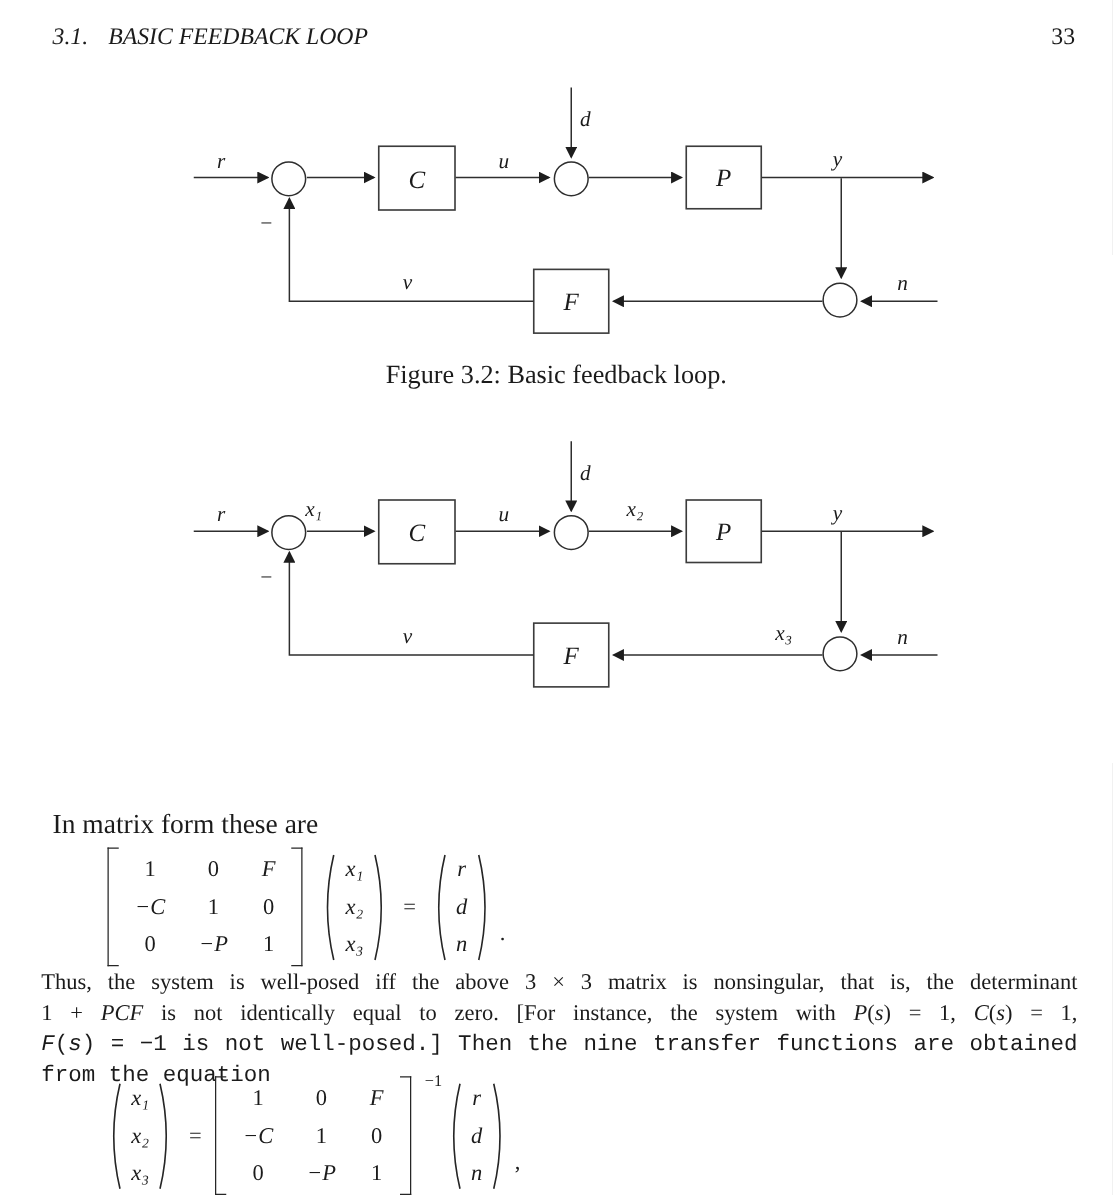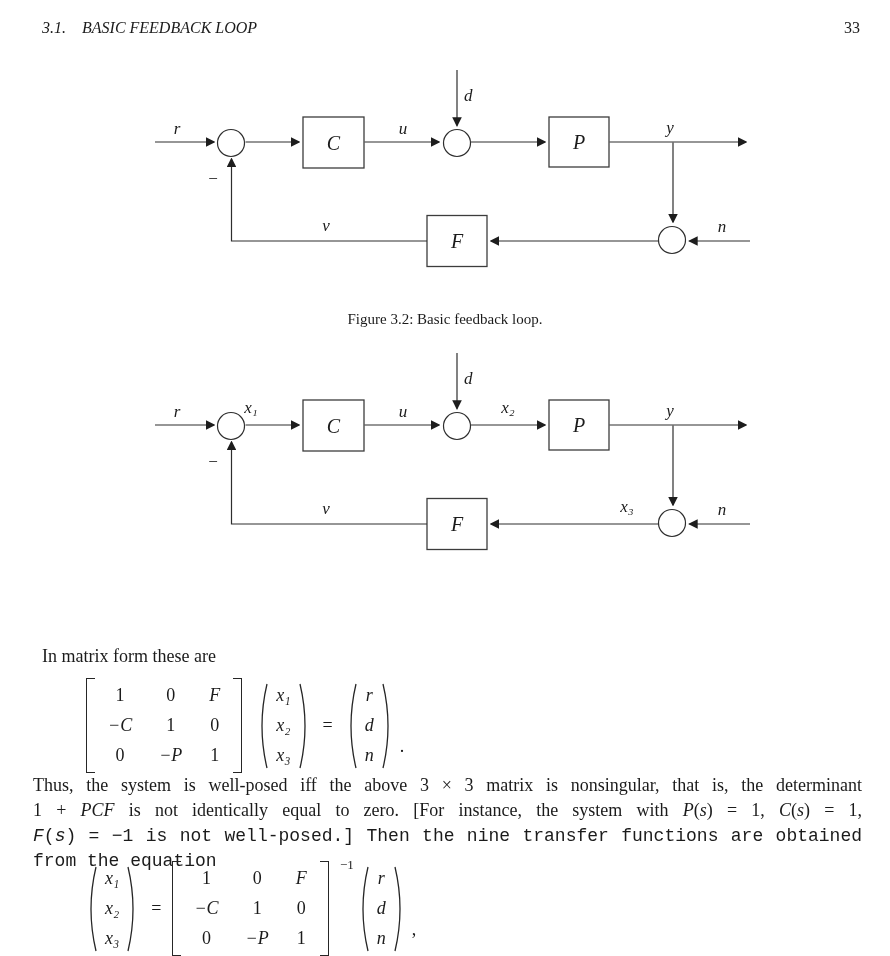--- a/index.html
+++ b/index.html
@@ -1,35 +1,35 @@
 <!DOCTYPE html>
 <html><head>
 <meta charset="utf-8">
 <style>
   html,body{margin:0;padding:0;background:#e8e8e8;}
   .page{position:relative;width:890px;height:956px;background:#ffffff;overflow:hidden;
         font-family:"Liberation Serif","DejaVu Serif",serif;color:#1b1b1b;}
   .it{font-style:italic;}
 
   
-  .hdr{position:absolute;top:19px;left:42px;right:30px;display:flex;font-size:16px;font-style:italic;justify-content:space-between;}
+  .hdr{position:absolute;top:19px;left:42px;right:30px;display:flex;font-size:19px;font-style:italic;justify-content:space-between;}
   .hdr .sec{margin-right:16px;}
   .hdr .pgnum{margin-left:auto;font-style:normal;}
 
   
   .fig{position:absolute;left:140px;width:620px;height:215px;}
   .fig line,.fig path.wire{stroke:#2e2e2e;stroke-width:1.2;fill:none;}
   .fig rect{fill:#ffffff;stroke:#3c3c3c;stroke-width:1.3;}
   .fig circle{fill:#ffffff;stroke:#2e2e2e;stroke-width:1.2;}
   .dlab{font-family:"Liberation Serif","DejaVu Serif",serif;font-style:italic;font-size:17px;fill:#1b1b1b;}
   .blab{font-family:"Liberation Serif","DejaVu Serif",serif;font-style:italic;font-size:20px;fill:#1b1b1b;}
-  .cap{position:absolute;left:0;width:100%;text-align:center;font-size:15px;margin-top:24px;}
-
-  
-  .intro{position:absolute;left:42px;top:646px;font-size:18px;}
+  .cap{position:absolute;left:0;width:100%;text-align:center;font-size:21px;}
+
+  
+  .intro{position:absolute;left:42px;top:646px;font-size:22px;}
   .para{position:absolute;left:33px;top:773px;width:829px;font-size:18px;line-height:25.4px;}
   .pline{text-align:justify;text-align-last:justify;}
   .pline.lastline{text-align-last:auto;font-family:Liberation Mono, monospace;}
 
   
   .eq{position:absolute;display:flex;align-items:center;font-size:18px;}
   .sqwrap{display:flex;align-items:stretch;position:relative;}
   .sq{width:8px;}
   .sq.l{border:1.6px solid #262626;border-right:none;}
   .sq.r{border:1.6px solid #262626;border-left:none;}

